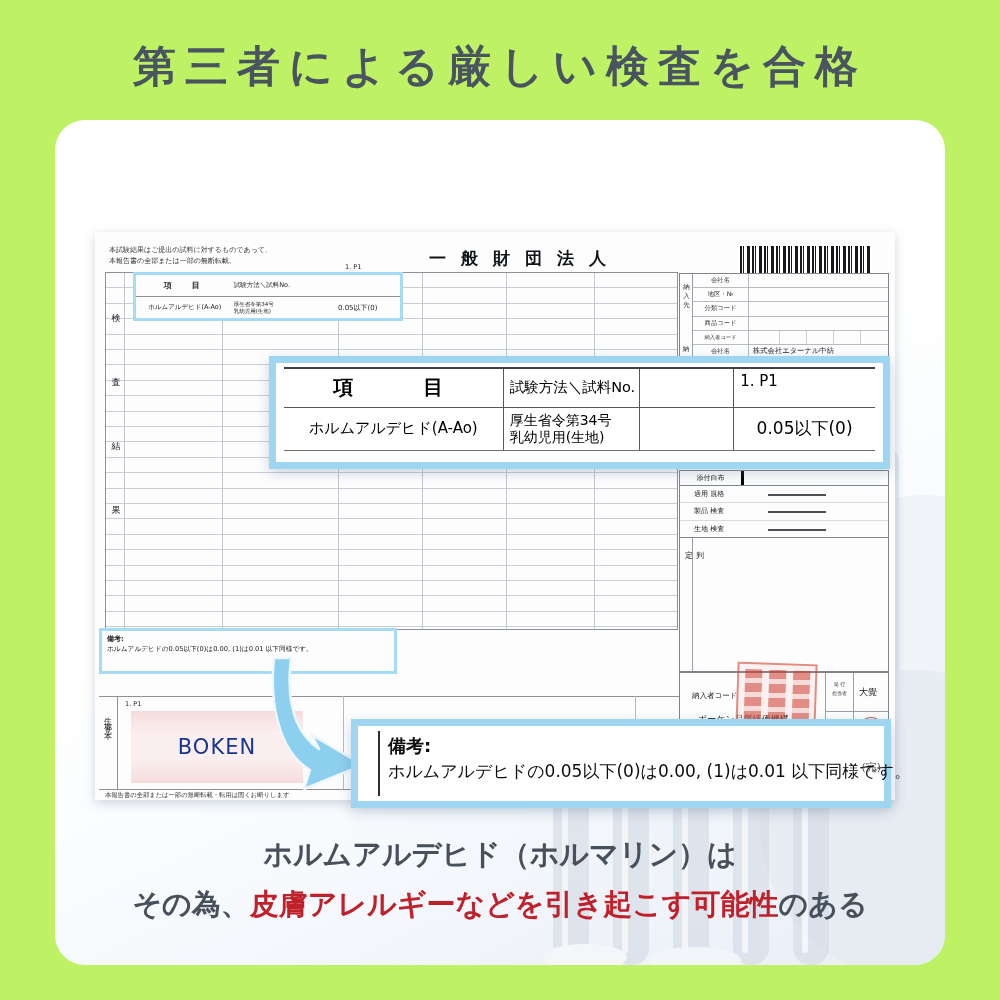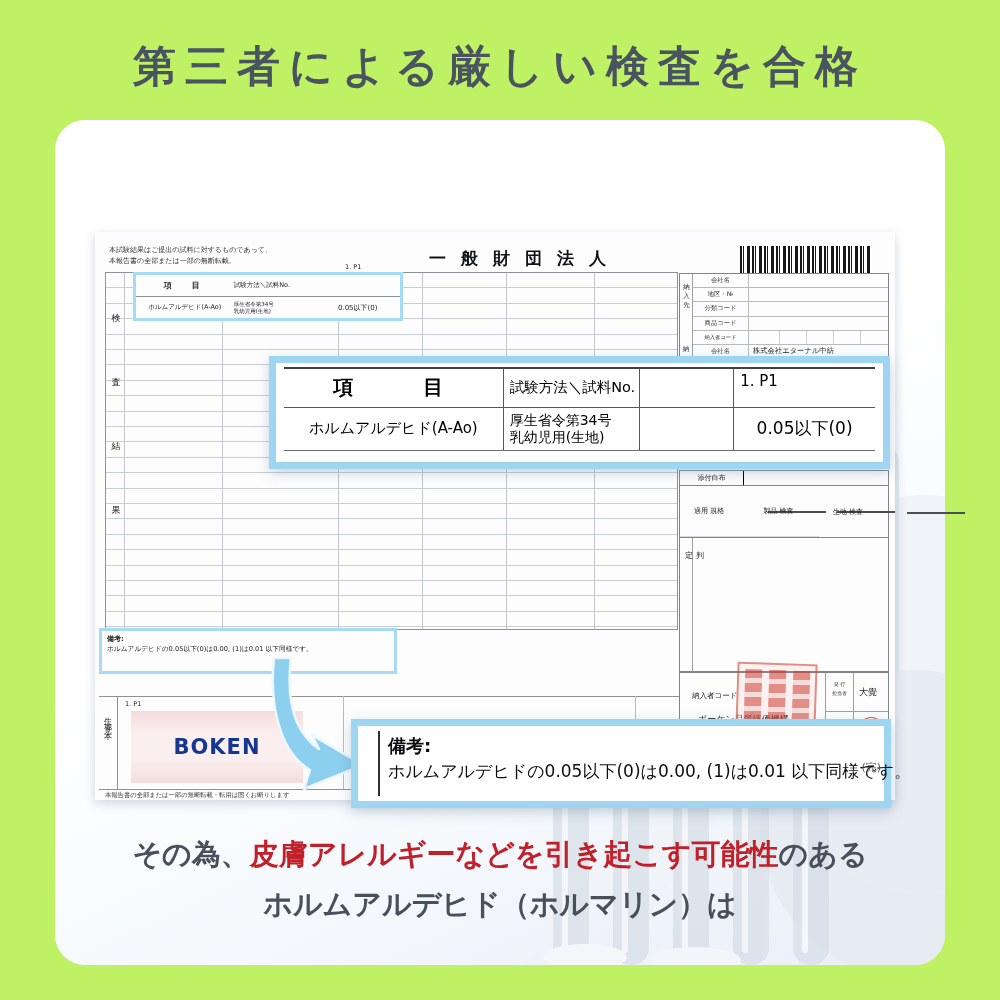--- a/index.html
+++ b/index.html
@@ -56,24 +56,24 @@
 .sup-rows { flex:1; display:flex; flex-direction:column; }
 .sup-row { flex:1; display:flex; border-bottom:1px solid #b6bbc2; }
 .sup-row:last-child { border-bottom:none; }
 .sup-label { flex:0 0 56px; border-right:1px solid #b6bbc2; font-size:6.3px; display:flex;
   align-items:center; justify-content:center; color:#333; white-space:nowrap; }
 .sup-value { flex:1; font-size:7.3px; display:flex; align-items:center; padding-left:4px; white-space:nowrap; }
 .tick { width:1px; height:100%; background:#ccd0d6; margin-left:26px; }
 
 .attach-hdr { left:584px; top:238px; width:210px; height:16px; border:1px solid #80858d;
   display:flex; background:#fdfdfe; }
-.attach-hdr .lbl { flex:0 0 64px; border-right:1px solid #000000; font-size:7px; display:flex;
+.attach-hdr .lbl { flex:0 0 64px; border-right:3px solid #000000; font-size:7px; display:flex;
   align-items:center; justify-content:center; white-space:nowrap; }
 .attach-rows { left:584px; top:254px; width:210px; height:52px; border:1px solid #80858d;
-  border-top:none; display:flex; flex-direction:row; background:#fdfdfe; }
+  border-top:none; display:flex; flex-direction:column; background:#fdfdfe; }
 .attach-row { flex:1; display:flex; align-items:center; font-size:7px; padding-left:14px;
   position:relative; border-bottom:1px solid #d7dade; white-space:nowrap; }
 .attach-row:last-child { border-bottom:none; }
 .attach-row .dash { position:absolute; left:88px; top:50%; width:58px; height:2px; background:#4a4f55; }
 
 .judge { left:584px; top:306px; width:210px; height:134px; border:1px solid #80858d;
   border-top:none; background:#fdfdfe; }
 .judge-side { position:absolute; left:0; top:0; bottom:0; width:13px; border-right:1px solid #9aa0a8; }
 .judge-label { position:absolute; left:2px; top:6px; writing-mode:vertical-rl;
   text-orientation:upright; font-size:8px; letter-spacing:96px; }
@@ -105,21 +105,21 @@
 .bl-hline { left:4px; top:464px; width:580px; height:1px; background:#8d929a; }
 .specimen-side { left:6px; top:478px; writing-mode:vertical-rl; text-orientation:upright;
   font-size:8px; letter-spacing:5px; }
 .spec-vline { left:22px; top:464px; width:1px; height:94px; background:#8d929a; }
 .spec-vline2 { left:248px; top:464px; width:1px; height:94px; background:#b6bbc2; }
 .spec-vline3 { left:540px; top:464px; width:1px; height:94px; background:#b6bbc2; }
 .spec-no { left:30px; top:468px; font-size:6.5px; }
 .boken { left:36px; top:479px; width:172px; height:72px;
   background:linear-gradient(180deg,#f5dcdc 0%,#fbeeee 30%,#fbeeee 68%,#f5dcdc 100%);
   display:flex; align-items:center; justify-content:center; }
-.boken span { color:#16368f; font-size:21px; font-weight:700; letter-spacing:1px; }
+.boken span { color:#16368f; font-size:21px; font-weight:400; letter-spacing:1px; }
 .doc-footer-line { left:4px; top:557px; width:580px; height:1px; background:#8d929a; }
 .doc-footer1 { left:10px; top:559px; font-size:6.3px; color:#333; white-space:nowrap; }
 .doc-footer2 { left:352px; top:559px; font-size:6.3px; color:#333; white-space:nowrap; }
 
 
 .callout { position:absolute; background:#fff; border:7px solid #9ed6f2;
   box-shadow:0 4px 12px rgba(90,120,150,.30); }
 .co-table { left:269px; top:356px; width:621px; height:113px; }
 .ztab { position:absolute; left:8px; right:8px; top:4px; bottom:11px;
   border-top:2px solid #3f3f44; border-bottom:1px solid #6a6f75; display:flex; flex-direction:column; }
@@ -353,17 +353,17 @@
   <div class="callout co-remark">
     <div class="zr-line"></div>
     <div class="zr-text">
       <div class="zr-label">備考:</div>
       <div class="zr-body">ホルムアルデヒドの0.05以下(0)は0.00, (1)は0.01  以下同様です。</div>
     </div>
     <div class="zr-end">(完)</div>
   </div>
 
   <div class="outro">
+    <div>ホルムアルデヒド（ホルマリン）は</div>
     <div><span>その為、</span><span class="red">皮膚アレルギーなどを引き起こす可能性</span><span>のある</span></div>
-    <div>ホルムアルデヒド（ホルマリン）は</div>
   </div>
 
 </div>
 
 </body></html>

